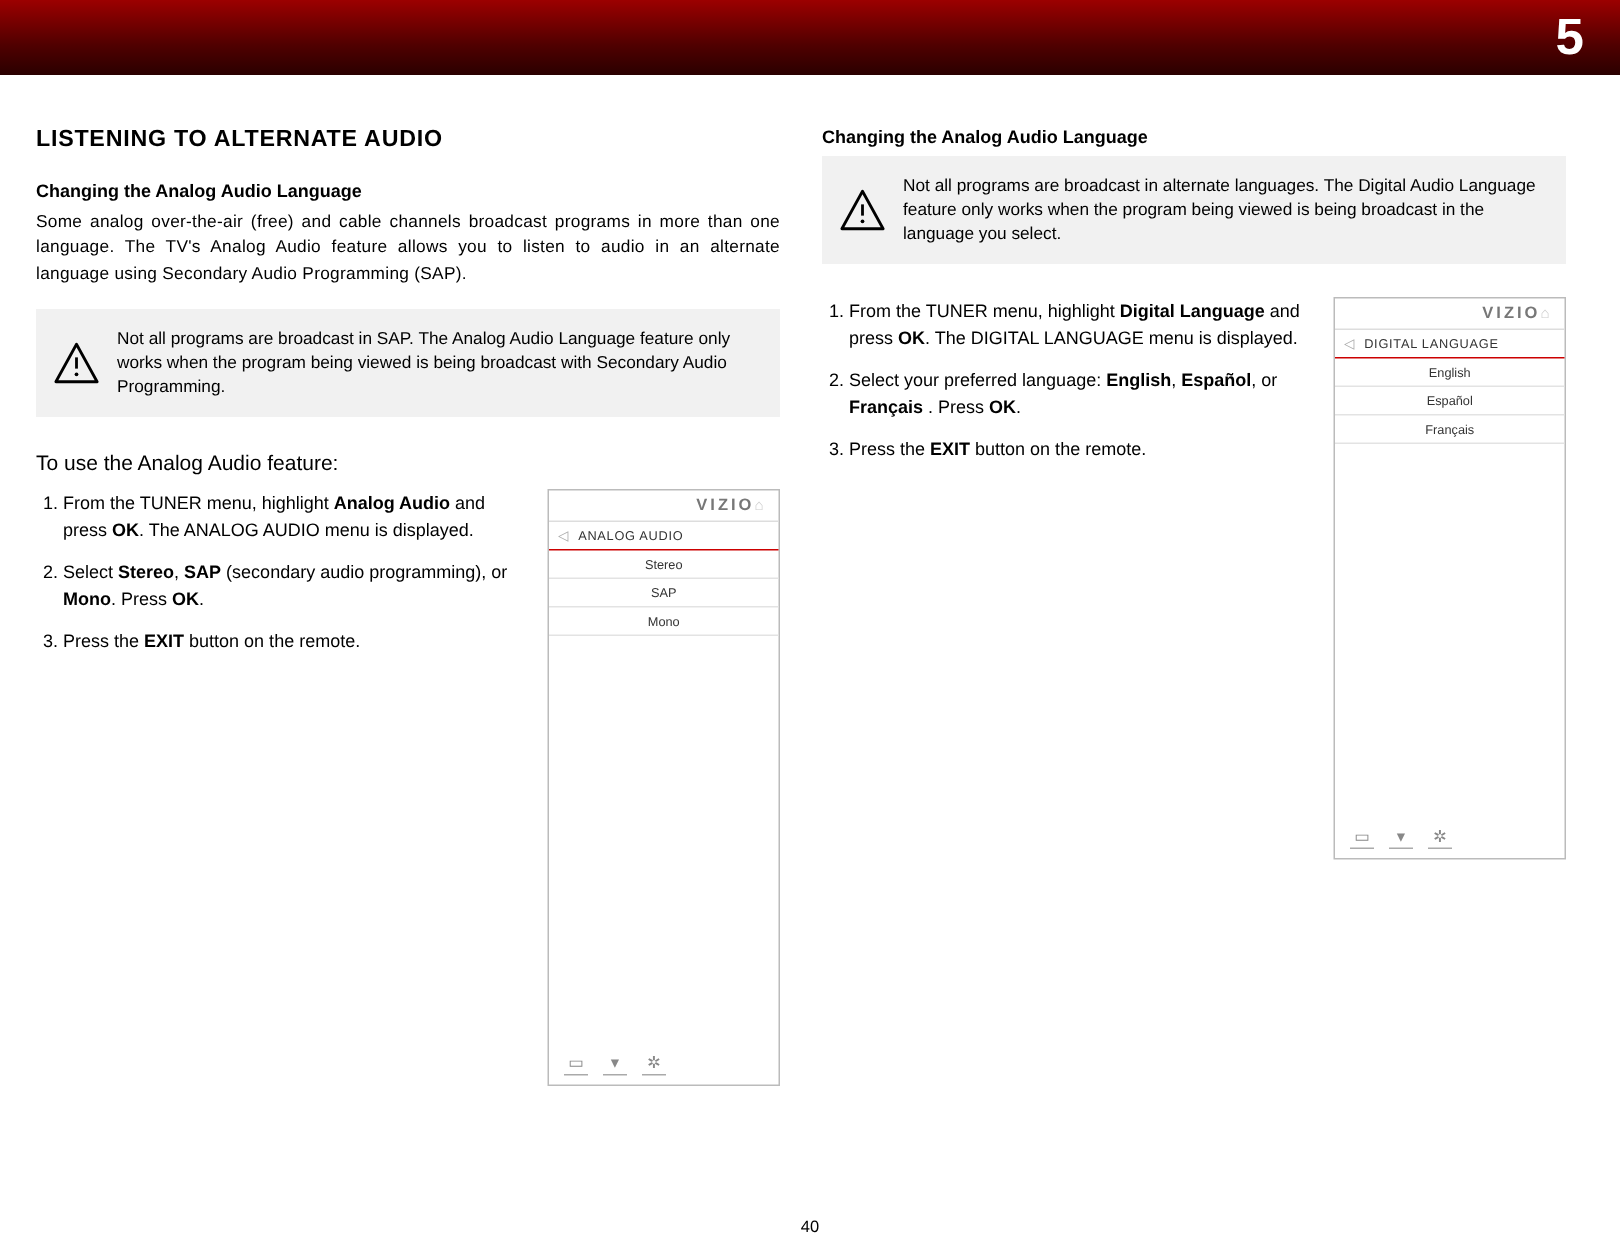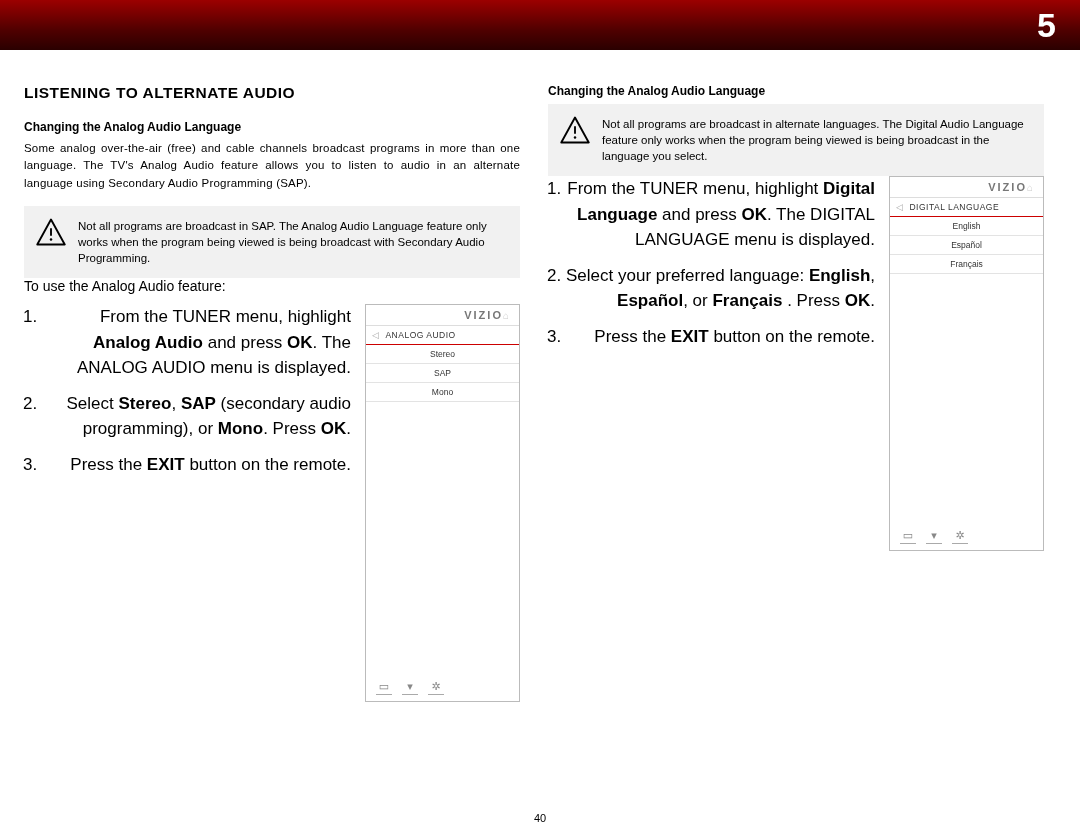--- a/index.html
+++ b/index.html
@@ -47,46 +47,45 @@
     line-height: 1.5;
     text-align: justify;
     margin-bottom: 14px;
     letter-spacing: 0.2px;
   }
   .warning {
     background: #f1f1f1;
     padding: 12px 14px 12px 12px;
     display: flex;
     gap: 12px;
-    align-items: flex-start;
-    margin-bottom: 0;
+    align-items: center;
+    margin-bottom: 22px;
   }
   .warning .icon {
     flex-shrink: 0;
   }
   .warning .txt {
     font-size: 11.5px;
     line-height: 1.4;
   }
   .intro {
     font-size: 14px;
     margin-bottom: 10px;
   }
   .steps-wrap {
     display: flex;
     gap: 14px;
     align-items: flex-start;
   }
   ol.steps {
     list-style: decimal;
     padding-left: 18px;
-    font-size: 17px;
+    font-size: 12px;
     line-height: 1.5;
     flex: 1;
-    text-align: right;
   }
   ol.steps li {
     margin-bottom: 10px;
   }
   ol.steps b { font-weight: 700; }
   .mock {
     border: 1px solid #bbb;
     width: 155px;
     background: #fff;
     display: flex;

